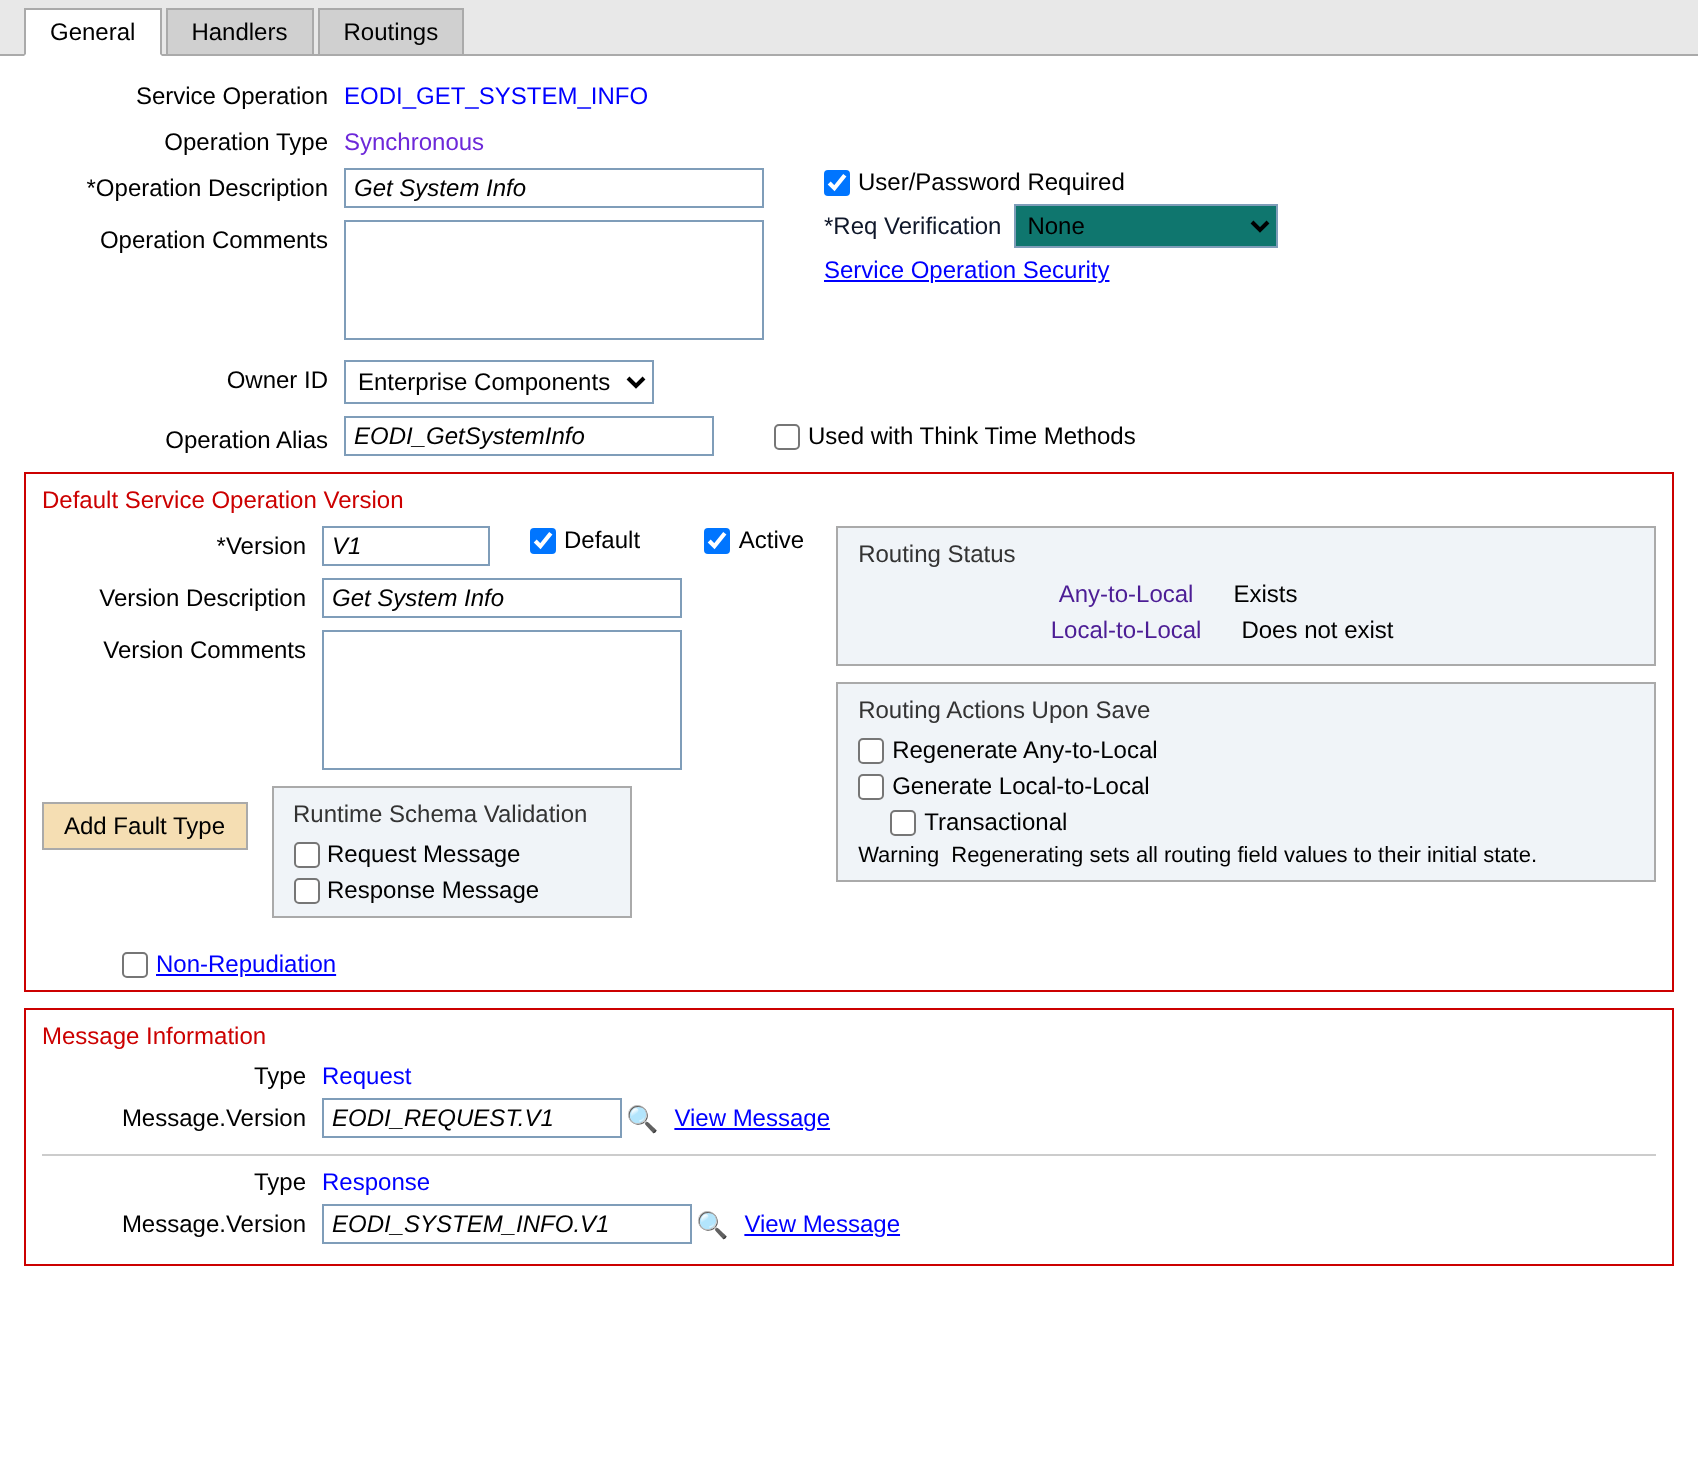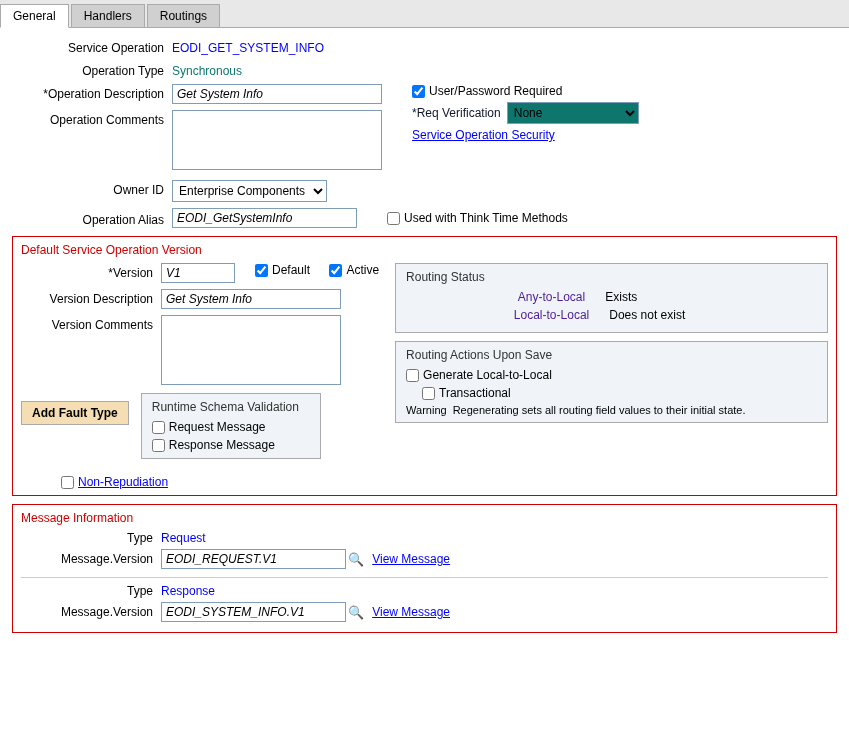--- a/index.html
+++ b/index.html
@@ -1,18 +1,18 @@
 <!DOCTYPE html>
 <html><head>
   <meta charset="utf-8">
   <style>
     * { box-sizing: border-box; margin: 0; padding: 0; }
     body { font-family: Arial, Helvetica, sans-serif; font-size: 12px; background: #fff; color: #000; }
 
-    .tab-bar { display: flex; border-bottom: 1px solid #aaa; padding: 4px 4px 0 0; background: #e8e8e8; }
+    .tab-bar { display: flex; border-bottom: 1px solid #aaa; padding: 4px 4px 0 12px; background: #e8e8e8; }
     .tab { padding: 4px 12px; border: 1px solid #aaa; border-bottom: none; margin-right: 2px; cursor: pointer; background: #d0d0d0; font-size: 12px; }
     .tab.active { background: #fff; border-bottom: 1px solid #fff; margin-bottom: -1px; z-index: 1; }
 
     .main-content { padding: 10px 12px; }
 
     .form-row { display: flex; align-items: flex-start; margin-bottom: 6px; }
     .form-label { width: 160px; text-align: right; padding-right: 8px; padding-top: 3px; color: #000; flex-shrink: 0; }
     .form-value { color: #00f; font-size: 12px; padding-top: 3px; }
     .form-input { border: 1px solid #7f9db9; padding: 2px 4px; font-size: 12px; background: #fff; font-style: italic; }
     .form-input.wide { width: 210px; }
@@ -36,21 +36,21 @@
     .status-row { display: flex; align-items: center; justify-content: center; gap: 20px; margin-bottom: 4px; }
     .status-label { color: #4c1d95; font-size: 12px; }
     .status-value { color: #000; font-size: 12px; width: 100px; }
 
     .schema-box { border: 1px solid #aaa; background: #f0f4f8; padding: 6px 10px; margin-bottom: 8px; }
     .schema-title { font-size: 12px; color: #333; margin-bottom: 6px; }
 
     .routing-actions-box { border: 1px solid #aaa; background: #f0f4f8; padding: 6px 10px; }
     .routing-actions-title { font-size: 12px; color: #333; margin-bottom: 6px; }
 
-    .add-fault-btn { background: #f5deb3; border: 1px solid #aaa; padding: 4px 10px; font-size: 12px; cursor: pointer; margin-top: 8px; font-weight: bold; }
+    .add-fault-btn { background: #f5deb3; border: 1px solid #aaa; padding: 4px 10px; font-size: 12px; cursor: pointer; margin-top: 8px; }
 
     .message-info-box { border: 1px solid #c00; margin: 8px 0; padding: 6px 8px; }
     .message-info-title { color: #c00; font-size: 12px; margin-bottom: 6px; }
     .msg-type-row { display: flex; align-items: center; margin-bottom: 4px; }
     .msg-type-label { width: 140px; text-align: right; padding-right: 8px; color: #000; }
     .msg-type-value { color: #00f; font-size: 12px; }
     .search-icon { color: #555; cursor: pointer; margin-left: 2px; font-size: 13px; }
     .warning-text { font-size: 11px; color: #000; }
 
     .owner-select { border: 1px solid #7f9db9; padding: 2px 2px; font-size: 12px; width: 155px; background: #fff; }
@@ -68,21 +68,21 @@
 
 <div class="main-content">
 
   <div class="form-row">
     <div class="form-label">Service Operation</div>
     <div class="form-value">EODI_GET_SYSTEM_INFO</div>
   </div>
 
   <div class="form-row">
     <div class="form-label">Operation Type</div>
-    <div class="form-value" style="color:#0f766e;">Synchronous</div>
+    <div class="form-value" style="color:#6d28d9;">Synchronous</div>
   </div>
 
   <div style="display:flex; align-items:flex-start;">
     <div style="flex:0 0 auto;">
       <div class="form-row">
         <div class="form-label">*Operation Description</div>
         <input type="text" class="form-input wide" value="Get System Info" style="">
       </div>
       <div class="form-row">
         <div class="form-label">Operation Comments</div>
@@ -127,23 +127,23 @@
   </div>
 
   <div class="section-box">
     <div class="section-title">Default Service Operation Version</div>
 
     <div style="display:flex; gap:16px;">
 
       <div style="flex:0 0 auto; min-width:300px;">
         <div class="form-row">
           <div class="form-label" style="width:140px;">*Version</div>
-          <input type="text" class="form-input" style="width: 74px;" value="V1">
+          <input type="text" class="form-input" style="width: 84px;" value="V1">
           <div style="margin-left:20px;">
-            <label class="checkbox-label" style="display:inline-flex; margin-right:16px;">
+            <label class="checkbox-label" style="display:inline-flex; margin-right:29px;">
               <input type="checkbox" checked="" style="">
               <span>Default</span>
             </label>
             <label class="checkbox-label" style="display:inline-flex;">
               <input type="checkbox" checked="" style="">
               <span>Active</span>
             </label>
           </div>
         </div>
         <div class="form-row">
@@ -191,20 +191,24 @@
           <div class="status-row">
             <span class="status-label">Local-to-Local</span>
             <span class="status-value">Does not exist</span>
           </div>
         </div>
 
         <div class="routing-actions-box">
           <div class="routing-actions-title">Routing Actions Upon Save</div>
           <label class="checkbox-label" style="margin-bottom:4px;">
             <input type="checkbox" style="">
+            <span>Regenerate Any-to-Local</span>
+          </label>
+          <label class="checkbox-label" style="margin-bottom:4px;">
+            <input type="checkbox" style="">
             <span>Generate Local-to-Local</span>
           </label>
           <label class="checkbox-label" style="margin-bottom:4px; margin-left:16px;">
             <input type="checkbox" style="">
             <span>Transactional</span>
           </label>
           <div style="display:flex; align-items:flex-start; gap:6px; margin-top:4px;">
             <span class="warning-text">Warning</span>
             <span class="warning-text">Regenerating sets all routing field values to their initial state.</span>
           </div>
@@ -215,21 +219,21 @@
 
   <div class="message-info-box">
     <div class="message-info-title">Message Information</div>
 
     <div class="msg-type-row">
       <div class="msg-type-label">Type</div>
       <span class="msg-type-value">Request</span>
     </div>
     <div class="msg-type-row" style="margin-bottom:8px;">
       <div class="msg-type-label">Message.Version</div>
-      <input type="text" class="form-input" style="width: 185px;" value="EODI_REQUEST.V1">
+      <input type="text" class="form-input" style="width: 150px;" value="EODI_REQUEST.V1">
       <span class="search-icon">🔍</span>
       <span class="link" style="margin-left:8px;">View Message</span>
     </div>
 
     <div class="divider"></div>
 
     <div class="msg-type-row">
       <div class="msg-type-label">Type</div>
       <span class="msg-type-value">Response</span>
     </div>

